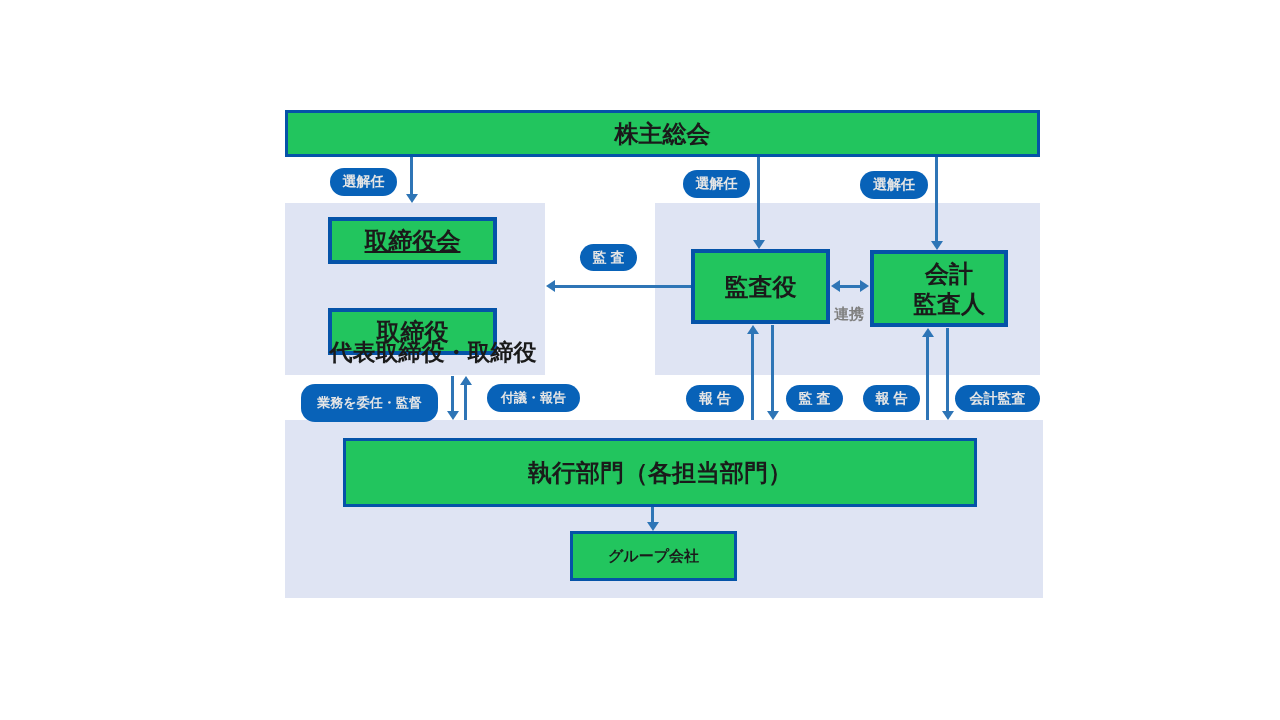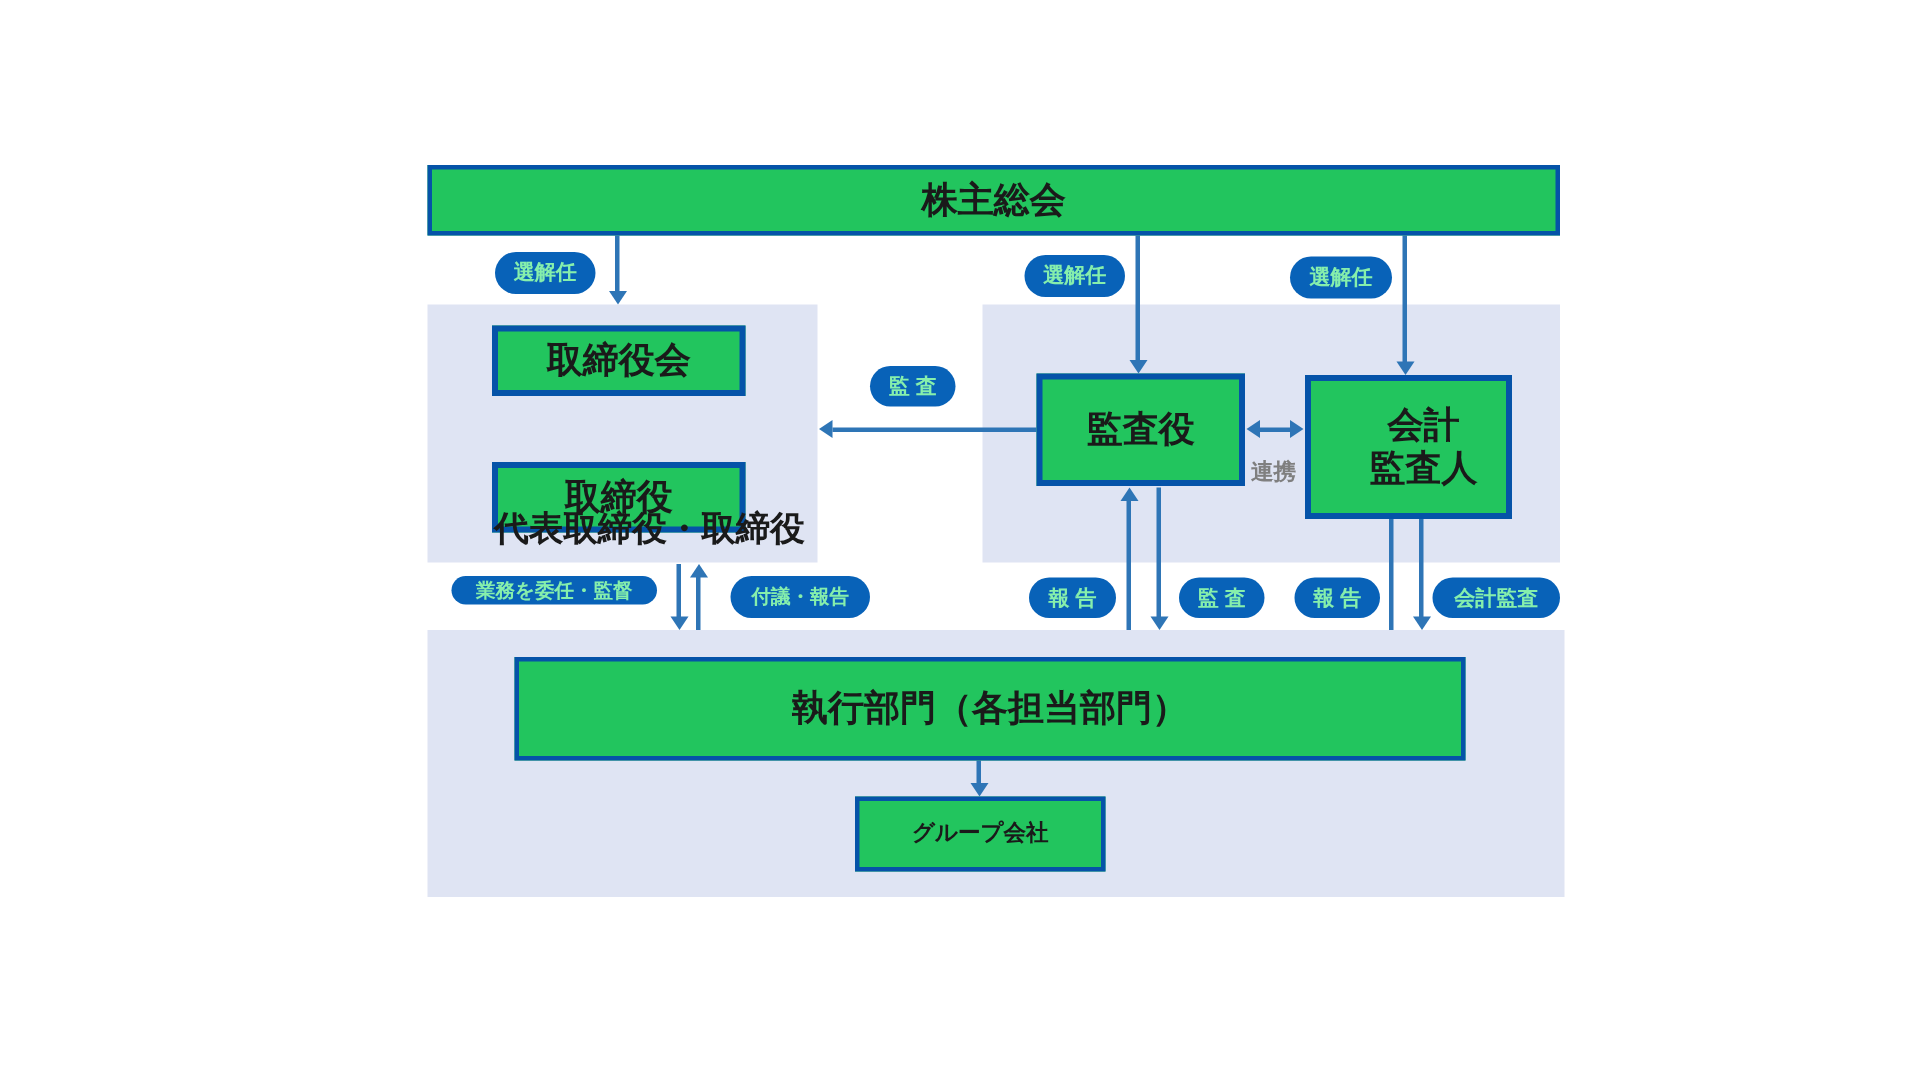--- a/index.html
+++ b/index.html
@@ -23,21 +23,21 @@
     text-align:center;line-height:1.22;
   }
   .node.thin{border-width:3px;}
   .fs24{font-size:24px;}
   .fs22{font-size:15px;}
   .freetext{
     position:absolute;color:var(--text-dark);font-weight:bold;
     text-align:center;font-size:23px;
   }
   .pill{
-    position:absolute;background:var(--pill-bg);color:#86efac;
+    position:absolute;background:var(--pill-bg);color:#e5e5e5;
     border-radius:14px;display:flex;align-items:center;justify-content:center;
     font-weight:bold;font-size:14px;box-sizing:border-box;white-space:nowrap;
   }
   .pill.small{font-size:13px;}
   .vl{position:absolute;width:3px;background:var(--arrow);}
   .hl{position:absolute;height:3px;background:var(--arrow);}
   .ah{position:absolute;width:0;height:0;}
   .ah-down{border-left:6px solid transparent;border-right:6px solid transparent;border-top:9px solid var(--arrow);}
   .ah-up{border-left:6px solid transparent;border-right:6px solid transparent;border-bottom:9px solid var(--arrow);}
   .ah-left{border-top:6px solid transparent;border-bottom:6px solid transparent;border-right:9px solid var(--arrow);}
@@ -87,56 +87,56 @@
   <div class="vl" style="left:946px;top:328px;height:84px;"></div>
   <div class="ah ah-down" style="left:942px;top:411px;"></div>
 
   <div class="vl" style="left:651px;top:507px;height:17px;"></div>
   <div class="ah ah-down" style="left:647px;top:522px;"></div>
 
   <div class="node thin fs24" style="left:285px;top:110px;width:755px;height:47px;">
     <span>株主総会</span>
   </div>
 
-  <div class="node fs24" style="left:328px;top:217px;width:169px;height:47px;">
+  <div class="node fs24" style="left:328px;top:217px;width:169px;height:47px;text-decoration:underline;">
     <span>取締役会</span>
   </div>
 
   <div class="node fs24" style="left:328px;top:276px;width:169px;height:47px;margin-top:32px;">
     <span>取締役</span>
   </div>
 
   <div class="freetext" style="left:285px;top:337px;width:296px;">代表取締役・取締役</div>
 
   <div class="node fs24" style="left:691px;top:249px;width:139px;height:75px;">
     <span>監査役</span>
   </div>
 
-  <div class="node fs24" style="left:870px;top:250px;width:138px;height:96px;padding-left:20px;">
+  <div class="node fs24" style="left:870px;top:250px;width:138px;height:77px;padding-left:20px;">
     <span>
       <span>会計</span><br>
       <span>監査人</span>
     </span>
   </div>
 
   <div class="node thin fs24" style="left:343px;top:438px;width:634px;height:69px;">
     <span>執行部門（各担当部門）</span>
   </div>
 
   <div class="node thin fs22" style="left:570px;top:531px;width:167px;height:50px;">
     <span>グループ会社</span>
   </div>
 
   <div class="pill" style="left:330px;top:168px;width:67px;height:28px;">選解任</div>
   <div class="pill" style="left:683px;top:170px;width:67px;height:28px;">選解任</div>
   <div class="pill" style="left:860px;top:171px;width:68px;height:28px;">選解任</div>
 
   <div class="pill" style="left:580px;top:244px;width:57px;height:27px;">監 査</div>
 
-  <div class="pill small" style="left:301px;top:384px;width:137px;height:19px;">業務を委任・監督</div>
+  <div class="pill small" style="left:301px;top:384px;width:137px;height:38px;">業務を委任・監督</div>
   <div class="pill small" style="left:487px;top:384px;width:93px;height:28px;">付議・報告</div>
 
   <div class="pill" style="left:686px;top:385px;width:58px;height:27px;">報 告</div>
   <div class="pill" style="left:786px;top:385px;width:57px;height:27px;">監 査</div>
   <div class="pill" style="left:863px;top:385px;width:57px;height:27px;">報 告</div>
   <div class="pill" style="left:955px;top:385px;width:85px;height:27px;">会計監査</div>
 
 </div>
 
 </body></html>

